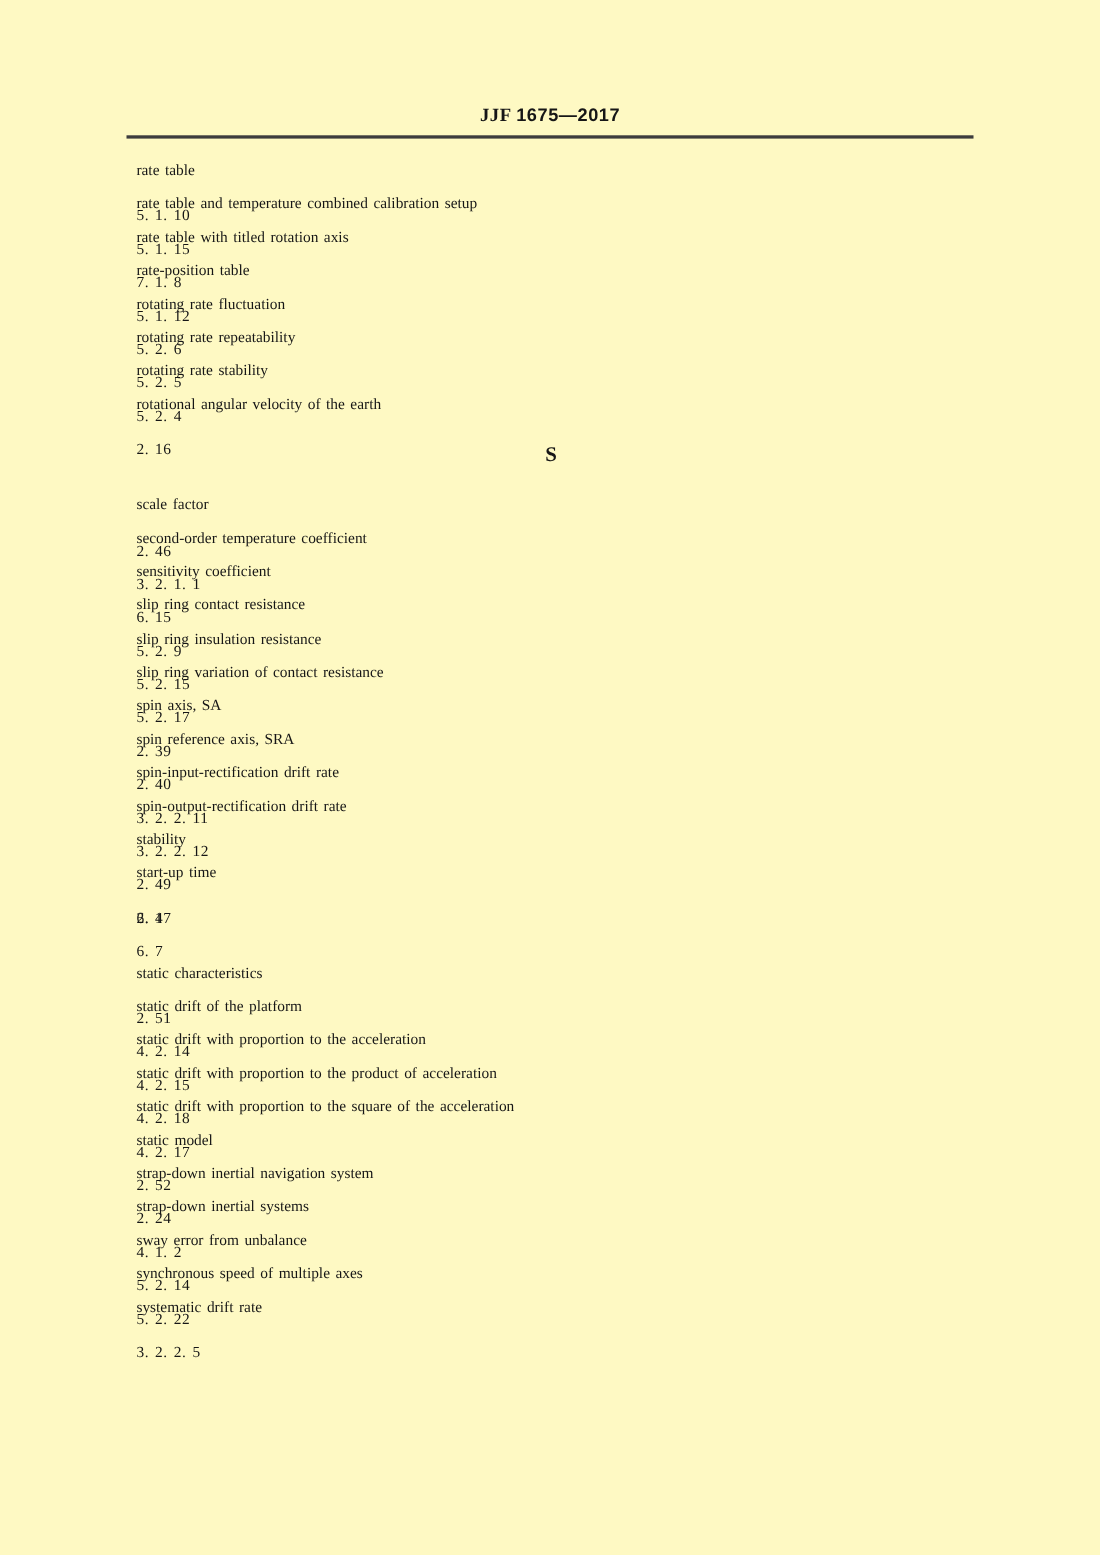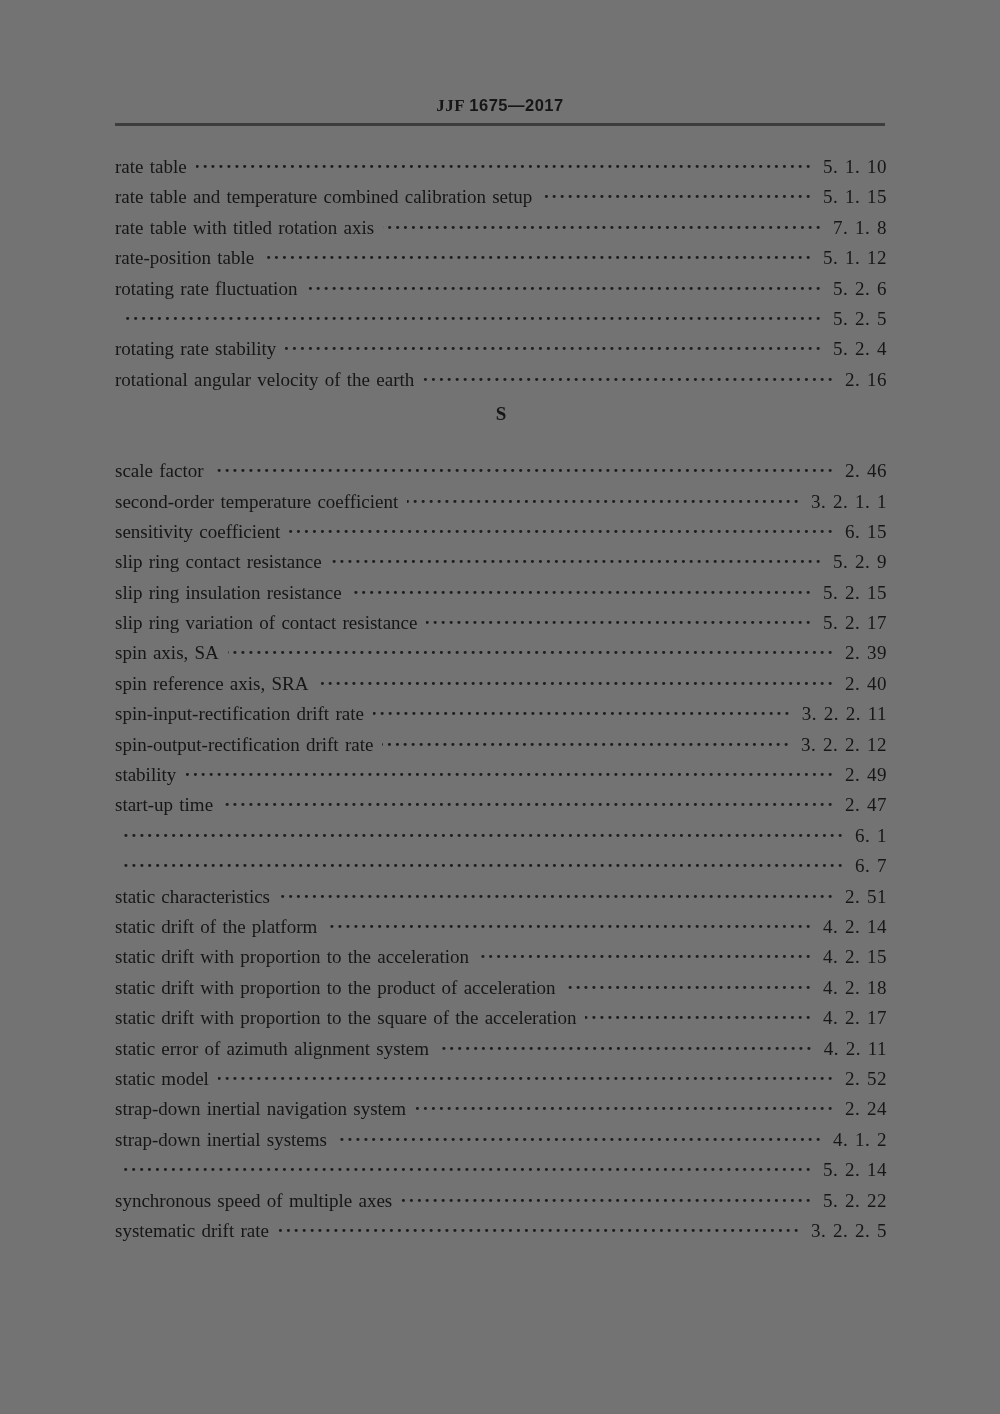--- a/index.html
+++ b/index.html
@@ -6,21 +6,21 @@
   html, body { background: #ffffff; }
   body {
     width: 1000px; height: 1414px;
     font-family: "Liberation Serif", "DejaVu Serif", serif;
     color: #161616;
     position: relative;
     overflow: hidden;
   }
   .page {
     position: absolute; inset: 0;
-    background: #737373;
+    background: #fef9c3;
   }
   .doc-header {
     position: absolute; top: 95px; left: 115px; width: 770px;
     text-align: center;
     font-weight: bold; font-size: 17px; line-height: 20px;
     letter-spacing: 0.5px;
     white-space: nowrap;
   }
   .doc-header .code-number {
     font-family: "Liberation Sans", "DejaVu Sans", sans-serif;
@@ -34,23 +34,24 @@
     border: none;
   }
   .index-list {
     position: absolute; top: 141px; left: 115px; width: 772px;
   }
   .entry {
     display: flex;
     align-items: baseline;
     height: 30.4px;
     line-height: 30.4px;
-    font-size: 19px;
+    font-size: 14px;
     word-spacing: 1.5px;
     white-space: nowrap;
+    flex-direction: column;
   }
   .entry .term { flex: 0 0 auto; }
   .entry .leader {
     flex: 1 1 auto;
     overflow: hidden;
     white-space: nowrap;
     direction: rtl;            
     margin: 0 10px 0 9px;
     min-width: 14px;
   }
@@ -108,20 +109,21 @@
     <span class="term">rate-position table</span>
     <span class="leader"></span>
     <span class="ref">5. 1. 12</span>
   </div>
       <div class="entry">
     <span class="term">rotating rate fluctuation</span>
     <span class="leader"></span>
     <span class="ref">5. 2. 6</span>
   </div>
       <div class="entry">
+    <span class="term">rotating rate repeatability</span>
     <span class="leader"></span>
     <span class="ref">5. 2. 5</span>
   </div>
       <div class="entry">
     <span class="term">rotating rate stability</span>
     <span class="leader"></span>
     <span class="ref">5. 2. 4</span>
   </div>
       <div class="entry">
     <span class="term">rotational angular velocity of the earth</span>
@@ -216,40 +218,36 @@
     <span class="term">static drift with proportion to the product of acceleration</span>
     <span class="leader"></span>
     <span class="ref">4. 2. 18</span>
   </div>
       <div class="entry">
     <span class="term">static drift with proportion to the square of the acceleration</span>
     <span class="leader"></span>
     <span class="ref">4. 2. 17</span>
   </div>
       <div class="entry">
-    <span class="term">static error of azimuth alignment system</span>
-    <span class="leader"></span>
-    <span class="ref">4. 2. 11</span>
-  </div>
-      <div class="entry">
     <span class="term">static model</span>
     <span class="leader"></span>
     <span class="ref">2. 52</span>
   </div>
       <div class="entry">
     <span class="term">strap-down inertial navigation system</span>
     <span class="leader"></span>
     <span class="ref">2. 24</span>
   </div>
       <div class="entry">
     <span class="term">strap-down inertial systems</span>
     <span class="leader"></span>
     <span class="ref">4. 1. 2</span>
   </div>
       <div class="entry">
+    <span class="term">sway error from unbalance</span>
     <span class="leader"></span>
     <span class="ref">5. 2. 14</span>
   </div>
       <div class="entry">
     <span class="term">synchronous speed of multiple axes</span>
     <span class="leader"></span>
     <span class="ref">5. 2. 22</span>
   </div>
       <div class="entry">
     <span class="term">systematic drift rate</span>

